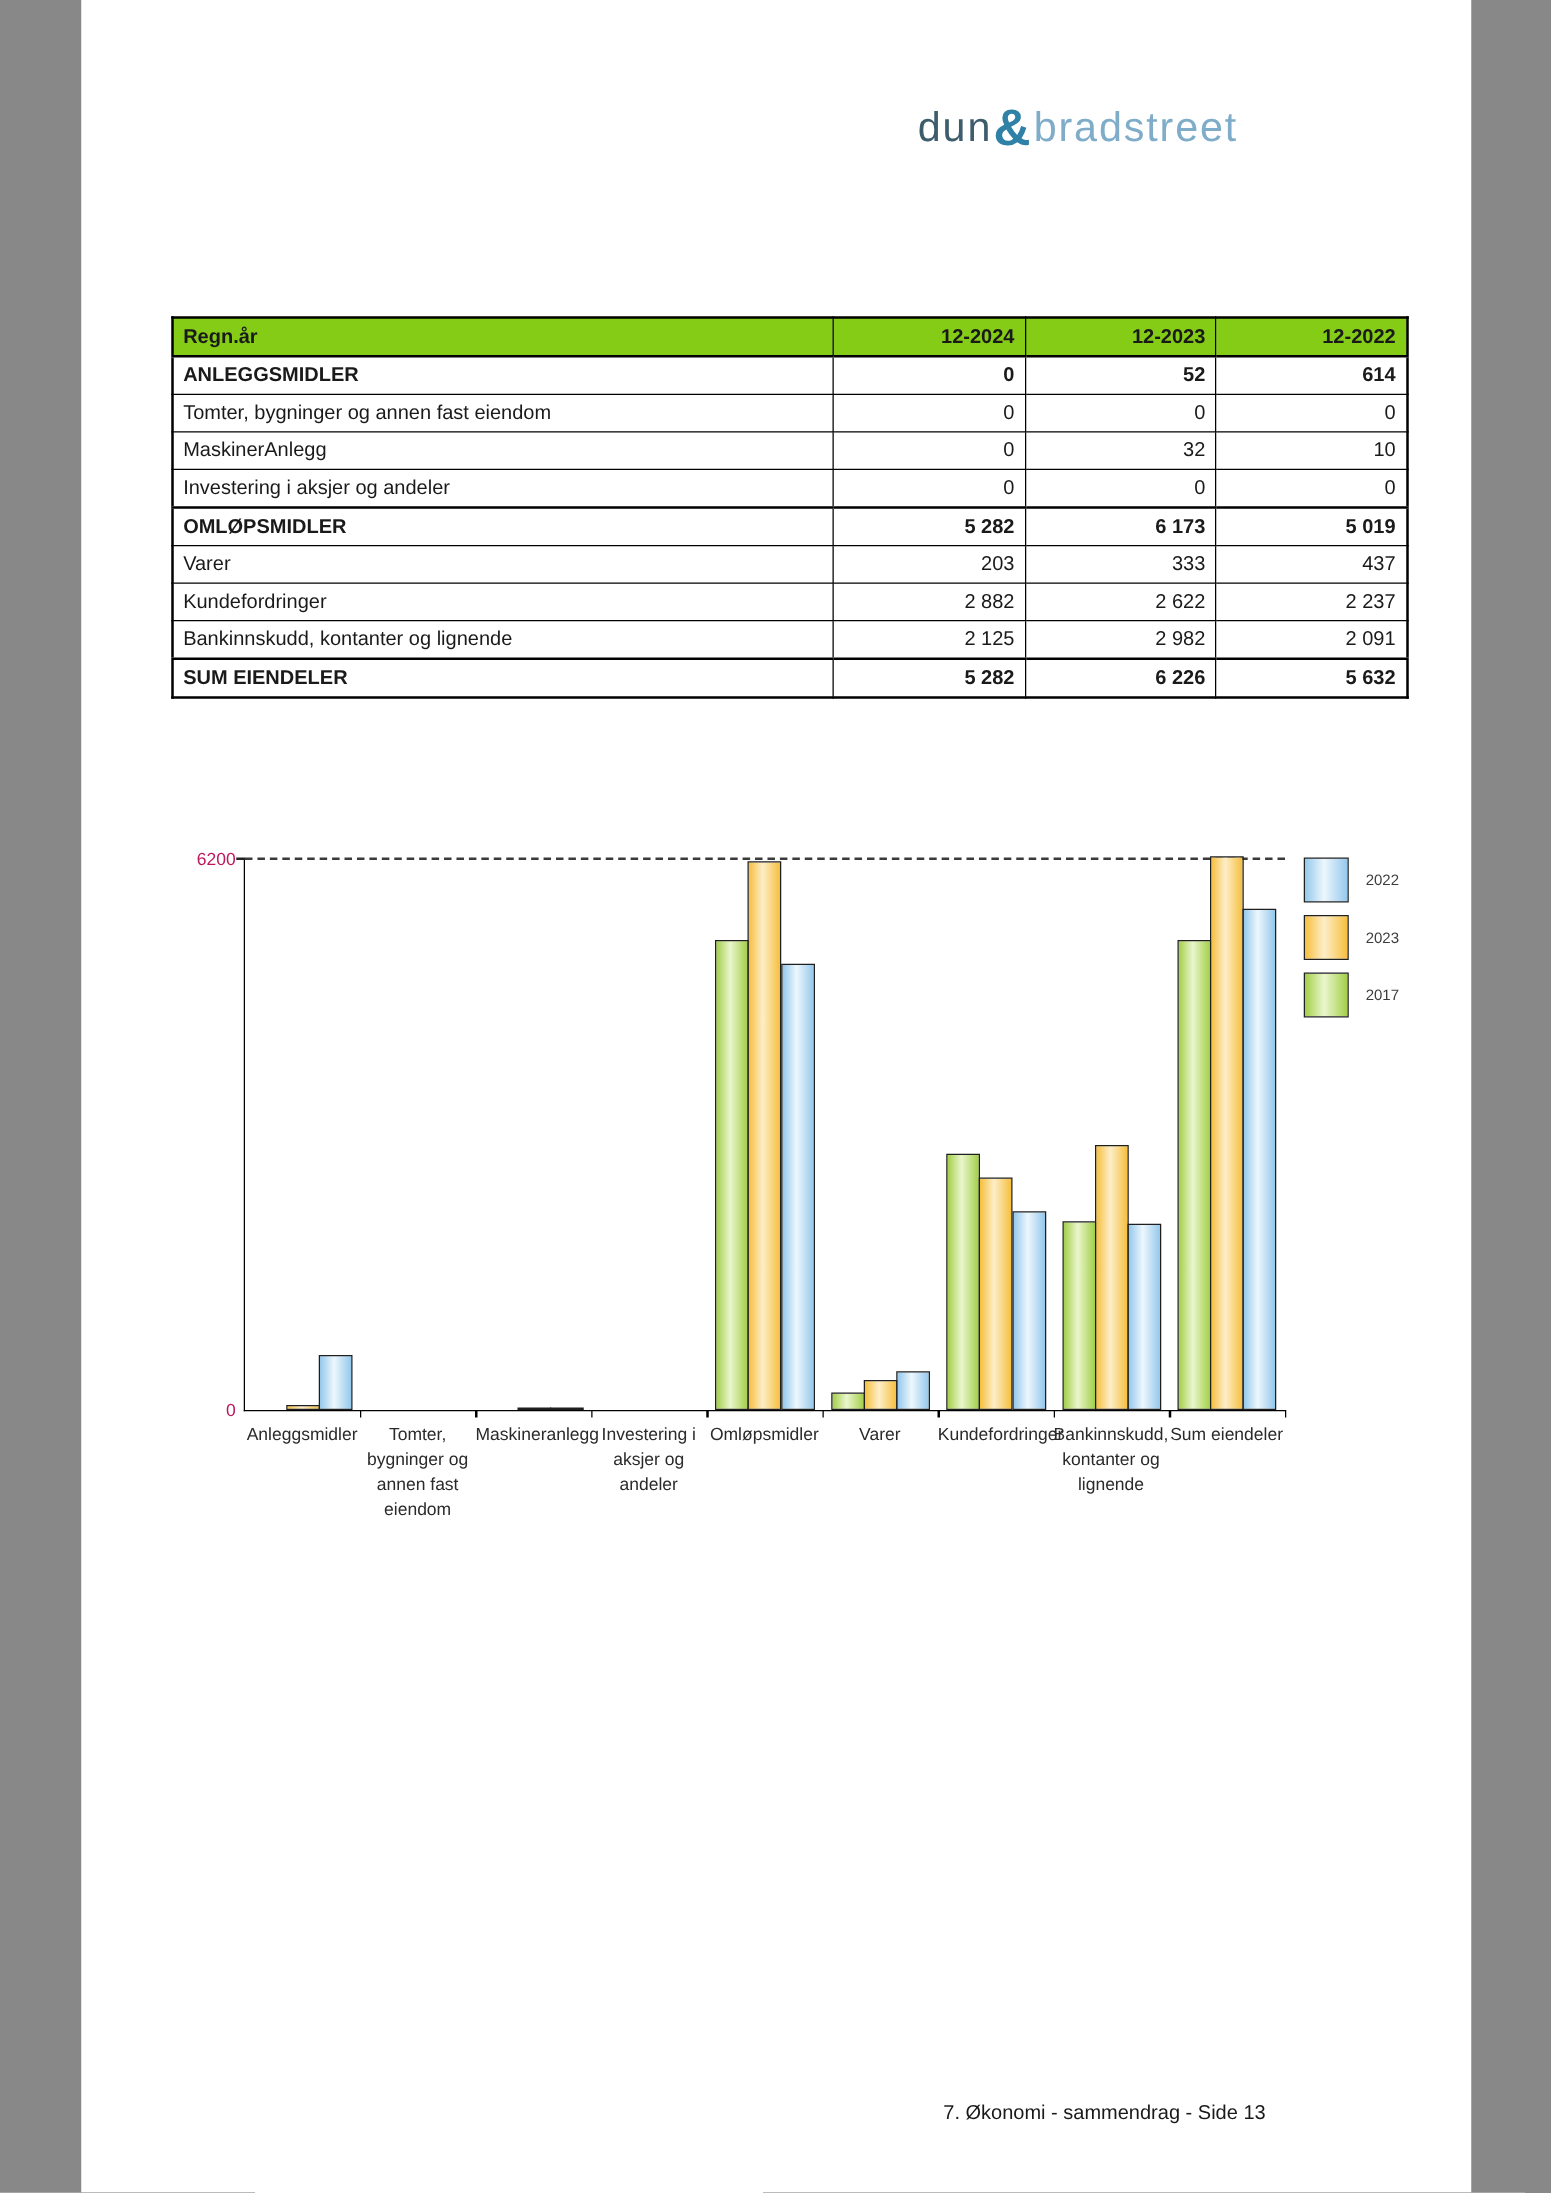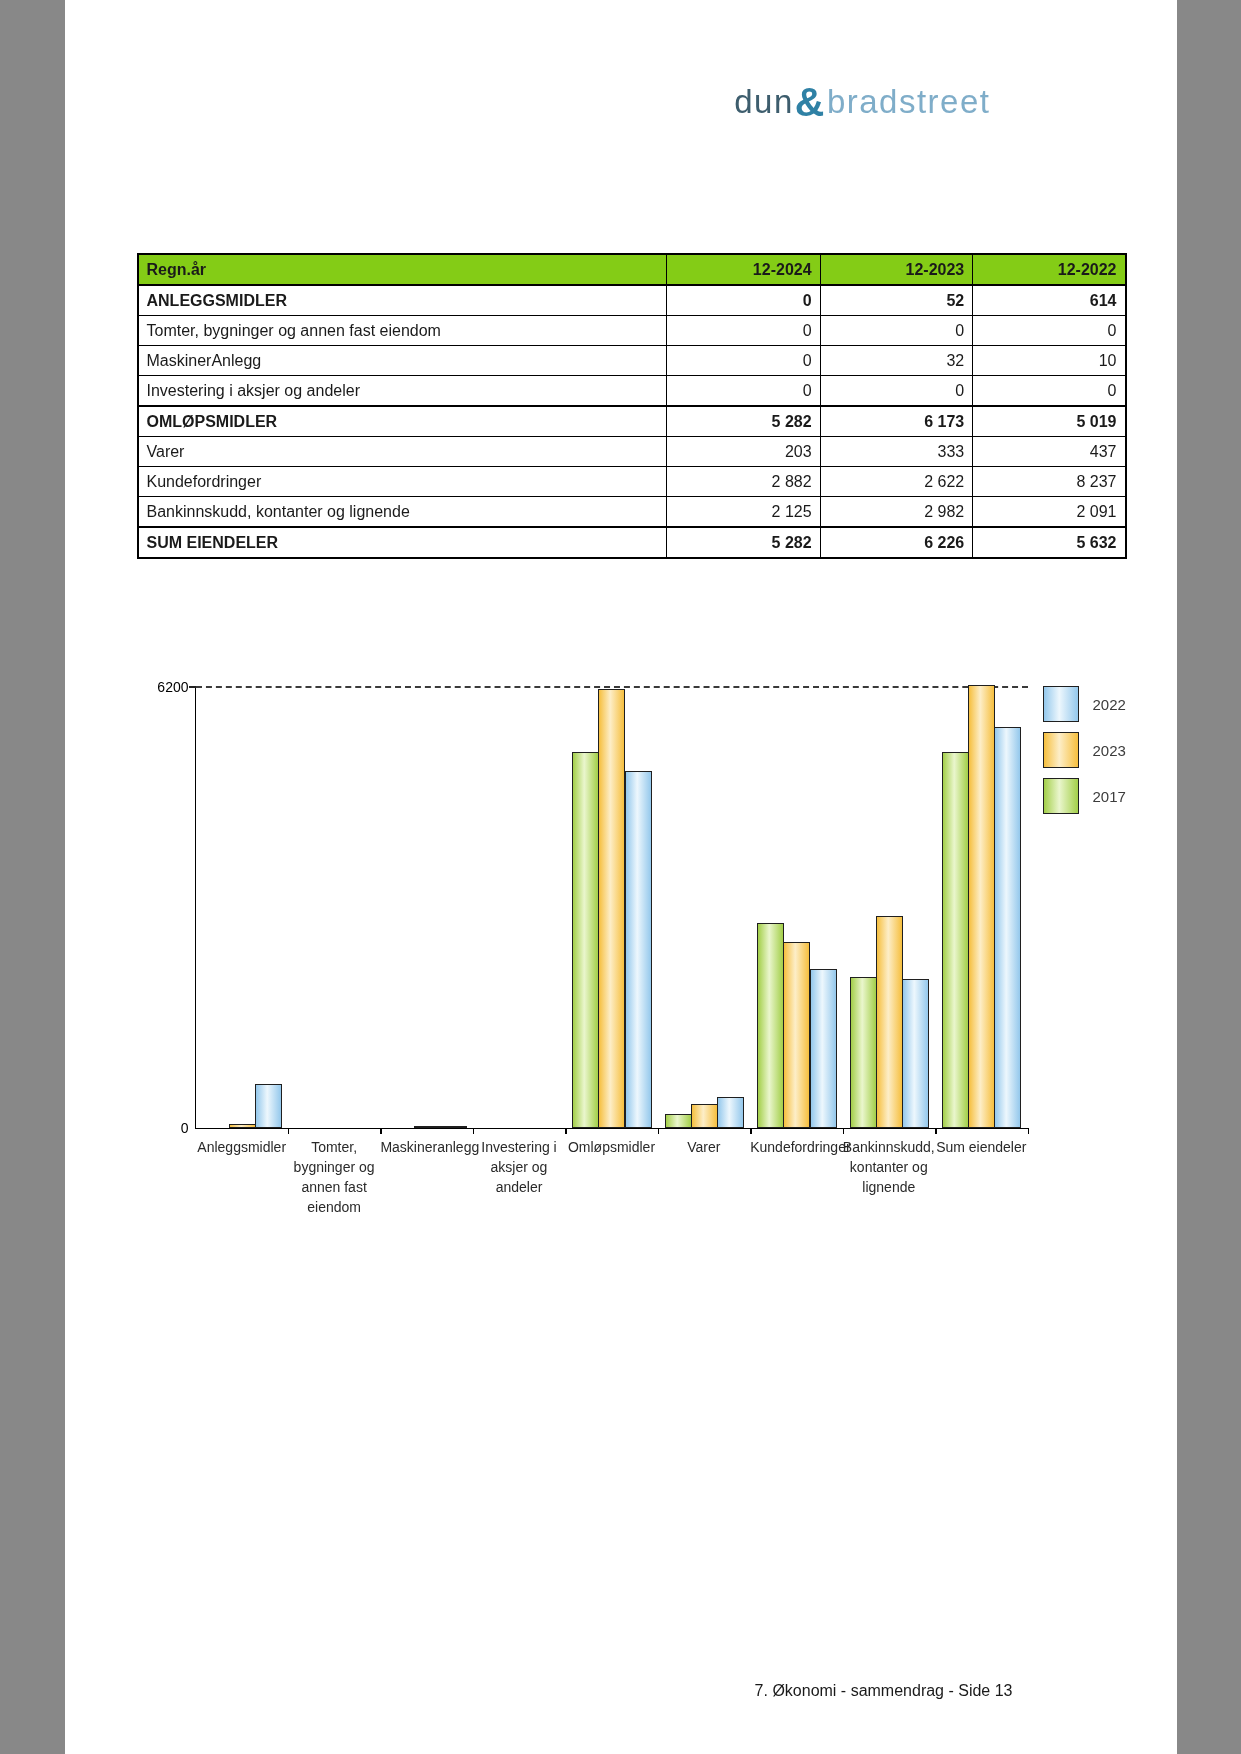--- a/index.html
+++ b/index.html
@@ -30,28 +30,28 @@
     border-left:1.5px solid #000; border-bottom:1.5px solid #000;}
   .gridline{position:absolute; left:0; top:-1px; width:100%; height:0; border-top:2px dashed #3a3a3a; z-index:0;}
   .y-tick{position:absolute; left:-7px; top:-1px; width:7px; height:1.5px; background:#222;}
   .bar{position:absolute; bottom:0; width:27px; box-sizing:border-box; border:1px solid #1f1f1f; z-index:1;}
   .bar-green{background:linear-gradient(90deg, var(--c-green), var(--c-green_light) 45%, var(--c-green));}
   .bar-orange{background:linear-gradient(90deg, var(--c-orange), var(--c-orange_light) 45%, var(--c-orange));}
   .bar-blue{background:linear-gradient(90deg, var(--c-blue), var(--c-blue_light) 45%, var(--c-blue));}
   .x-tick{position:absolute; top:100%; width:1.5px; height:6px; background:#000;}
   .x-label{position:absolute; top:calc(100% + 9px); text-align:center; font-size:14px; line-height:20px;
     color:#2a2a2a; white-space:pre-line; z-index:2;}
-  .y-axis-label{position:absolute; left:40px; width:84px; text-align:right; font-size:14px; color:#000000; line-height:18px;}
+  .y-axis-label{position:absolute; left:40px; width:84px; text-align:right; font-size:14px; color:#be185d; line-height:18px;}
   .y-axis-label.max{top:678px;}
   .y-axis-label.zero{top:1119px;}
   
   .legend{position:absolute; left:978px; top:686px;}
   .legend-item{display:flex; align-items:center; margin-bottom:10px;}
   .legend-swatch{display:inline-block; width:36px; height:36px; box-sizing:border-box; border:1px solid #1f1f1f;}
-  .legend-label{margin-left:14px; font-size:15px; color:#3c3c3c;}
+  .legend-label{margin-left:14px; font-size:12px; color:#3c3c3c;}
   
   .footer{position:absolute; right:164px; top:1682px; font-size:16px; color:#1a1a1a;}
 </style>
 </head>
 <body>
 
 <div class="page">
 
   <div class="logo">
     <span class="p1">dun</span><span class="amp">&amp;</span><span class="p2">bradstreet</span>
@@ -107,21 +107,21 @@
         <tr>
           <td class="cell-label">Varer</td>
           <td class="cell-num">203</td>
           <td class="cell-num">333</td>
           <td class="cell-num">437</td>
         </tr>
         <tr>
           <td class="cell-label">Kundefordringer</td>
           <td class="cell-num">2 882</td>
           <td class="cell-num">2 622</td>
-          <td class="cell-num">8 237</td>
+          <td class="cell-num">2 237</td>
         </tr>
         <tr>
           <td class="cell-label">Bankinnskudd, kontanter og lignende</td>
           <td class="cell-num">2 125</td>
           <td class="cell-num">2 982</td>
           <td class="cell-num">2 091</td>
         </tr>
         <tr class="section-row">
           <td class="cell-label">SUM EIENDELER</td>
           <td class="cell-num">5 282</td>

